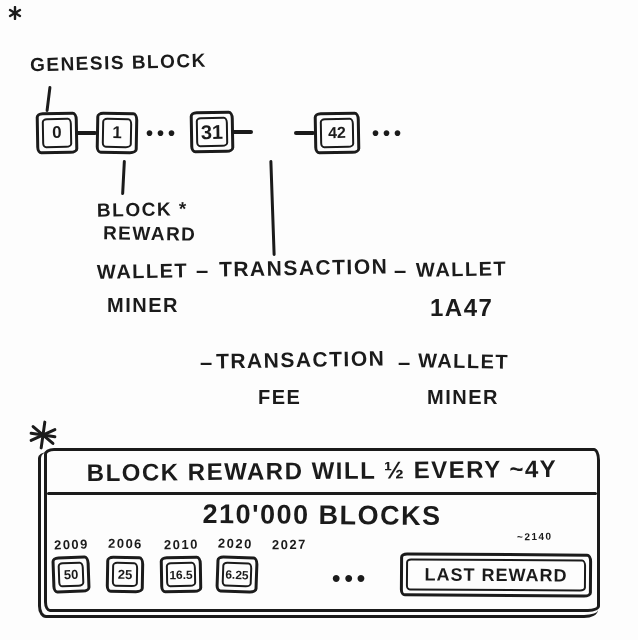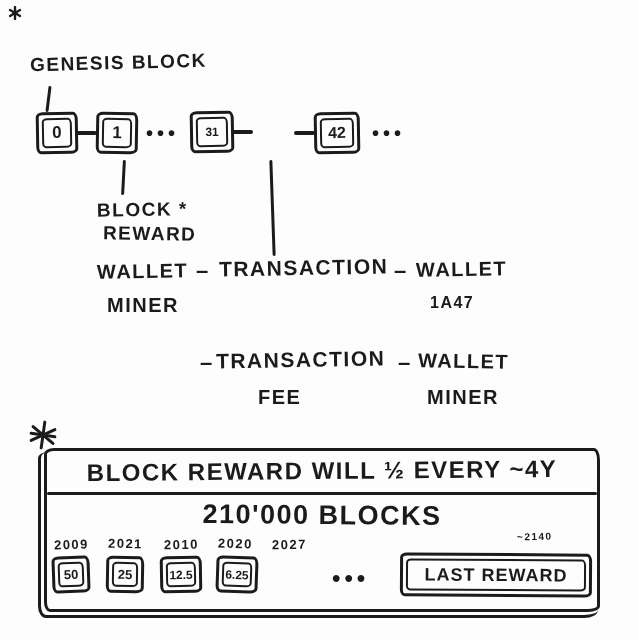--- a/index.html
+++ b/index.html
@@ -53,42 +53,42 @@
 
   <div class="dbox" style="left:36px;top:112px;width:42px;height:42px;transform:rotate(-1deg)">
     <div class="dbox-inner" style="font-size:17px">0</div>
   </div>
   <div class="hline" style="left:76px;top:131px;width:21px"></div>
   <div class="dbox" style="left:96px;top:112px;width:42px;height:42px;transform:rotate(1deg)">
     <div class="dbox-inner" style="font-size:17px">1</div>
   </div>
   <div class="dots" style="left:146px;top:122px;font-size:20px">•••</div>
   <div class="dbox" style="left:190px;top:111px;width:44px;height:42px;transform:rotate(-1deg)">
-    <div class="dbox-inner" style="font-size:12px">31</div>
+    <div class="dbox-inner" style="font-size:20px">31</div>
   </div>
   <div class="hline" style="left:232px;top:130px;width:21px"></div>
   <div class="hline" style="left:294px;top:131px;width:21px"></div>
   <div class="dbox" style="left:314px;top:112px;width:46px;height:42px;transform:rotate(-1deg)">
     <div class="dbox-inner" style="font-size:16px">42</div>
   </div>
   <div class="dots" style="left:372px;top:122px;font-size:20px">•••</div>
 
   <div class="vline" style="left:122px;top:160px;height:35px;transform:rotate(3deg)"></div>
   <div class="lbl" style="left:97px;top:199px;font-size:19px;transform:rotate(-1deg)">BLOCK *</div>
   <div class="lbl" style="left:103px;top:223px;font-size:19px;transform:rotate(1deg)">REWARD</div>
 
   <div class="vline" style="left:271px;top:160px;height:96px;transform:rotate(-2deg)"></div>
 
   <div class="lbl" style="left:97px;top:260px;font-size:20px;transform:rotate(-1deg)">WALLET</div>
   <div class="lbl" style="left:107px;top:294px;font-size:20px">MINER</div>
   <div class="lbl" style="left:196px;top:258px;font-size:22px">–</div>
   <div class="lbl" style="left:219px;top:256px;font-size:21px;transform:rotate(-1deg)">TRANSACTION</div>
   <div class="lbl" style="left:394px;top:258px;font-size:22px">–</div>
   <div class="lbl" style="left:416px;top:258px;font-size:20px;transform:rotate(-1deg)">WALLET</div>
-  <div class="lbl" style="left:430px;top:294px;font-size:16px">1A47</div>
+  <div class="lbl" style="left:430px;top:294px;font-size:24px">1A47</div>
 
   <div class="lbl" style="left:200px;top:350px;font-size:22px">–</div>
   <div class="lbl" style="left:216px;top:348px;font-size:21px;transform:rotate(-1deg)">TRANSACTION</div>
   <div class="lbl" style="left:258px;top:386px;font-size:20px">FEE</div>
   <div class="lbl" style="left:398px;top:350px;font-size:22px">–</div>
   <div class="lbl" style="left:418px;top:350px;font-size:20px;transform:rotate(1deg)">WALLET</div>
   <div class="lbl" style="left:427px;top:386px;font-size:20px">MINER</div>
 
   <span style="position:absolute;left:28px;top:420px;transform:rotate(8deg)">
     <svg width="30" height="30" viewBox="0 0 30 30">
@@ -102,33 +102,33 @@
   </span>
 
   <div class="bigbox-echo" style="left:38px;top:452px;width:560px;height:166px"></div>
   <div class="bigbox" style="left:44px;top:448px;width:556px;height:164px"></div>
 
   <div class="lbl" style="left:47px;top:457px;width:550px;text-align:center;font-size:24px;transform:rotate(-0.5deg)">BLOCK REWARD WILL ½ EVERY ~4Y</div>
   <div class="hline" style="left:47px;top:492px;width:550px;height:3px"></div>
   <div class="lbl" style="left:47px;top:500px;width:550px;text-align:center;font-size:27px;transform:rotate(0.5deg)">210'000 BLOCKS</div>
 
   <div class="lbl" style="left:54px;top:537px;font-size:13px;transform:rotate(-2deg)">2009</div>
-  <div class="lbl" style="left:108px;top:536px;font-size:13px;transform:rotate(1deg)">2021</div>
+  <div class="lbl" style="left:108px;top:536px;font-size:13px;transform:rotate(1deg)">2006</div>
   <div class="lbl" style="left:164px;top:537px;font-size:13px;transform:rotate(-1deg)">2010</div>
   <div class="lbl" style="left:218px;top:536px;font-size:13px;transform:rotate(2deg)">2020</div>
   <div class="lbl" style="left:272px;top:537px;font-size:13px;transform:rotate(-1deg)">2027</div>
 
   <div class="dbox" style="left:52px;top:556px;width:38px;height:37px;transform:rotate(-2deg)">
     <div class="dbox-inner" style="font-size:13px">50</div>
   </div>
   <div class="dbox" style="left:106px;top:556px;width:38px;height:37px;transform:rotate(1deg)">
     <div class="dbox-inner" style="font-size:13px">25</div>
   </div>
   <div class="dbox" style="left:160px;top:556px;width:42px;height:37px;transform:rotate(-1deg)">
-    <div class="dbox-inner" style="font-size:12px">12.5</div>
+    <div class="dbox-inner" style="font-size:12px">16.5</div>
   </div>
   <div class="dbox" style="left:216px;top:556px;width:42px;height:37px;transform:rotate(2deg)">
     <div class="dbox-inner" style="font-size:12px">6.25</div>
   </div>
 
   <div class="dots" style="left:332px;top:564px;font-size:24px">•••</div>
 
   <div class="lbl" style="left:517px;top:531px;font-size:10px;transform:rotate(-1deg)">~2140</div>
   <div class="dbox" style="left:400px;top:553px;width:192px;height:44px;transform:rotate(0.4deg)">
     <div class="dbox-inner" style="font-size:18px;letter-spacing:1px">LAST REWARD</div>

